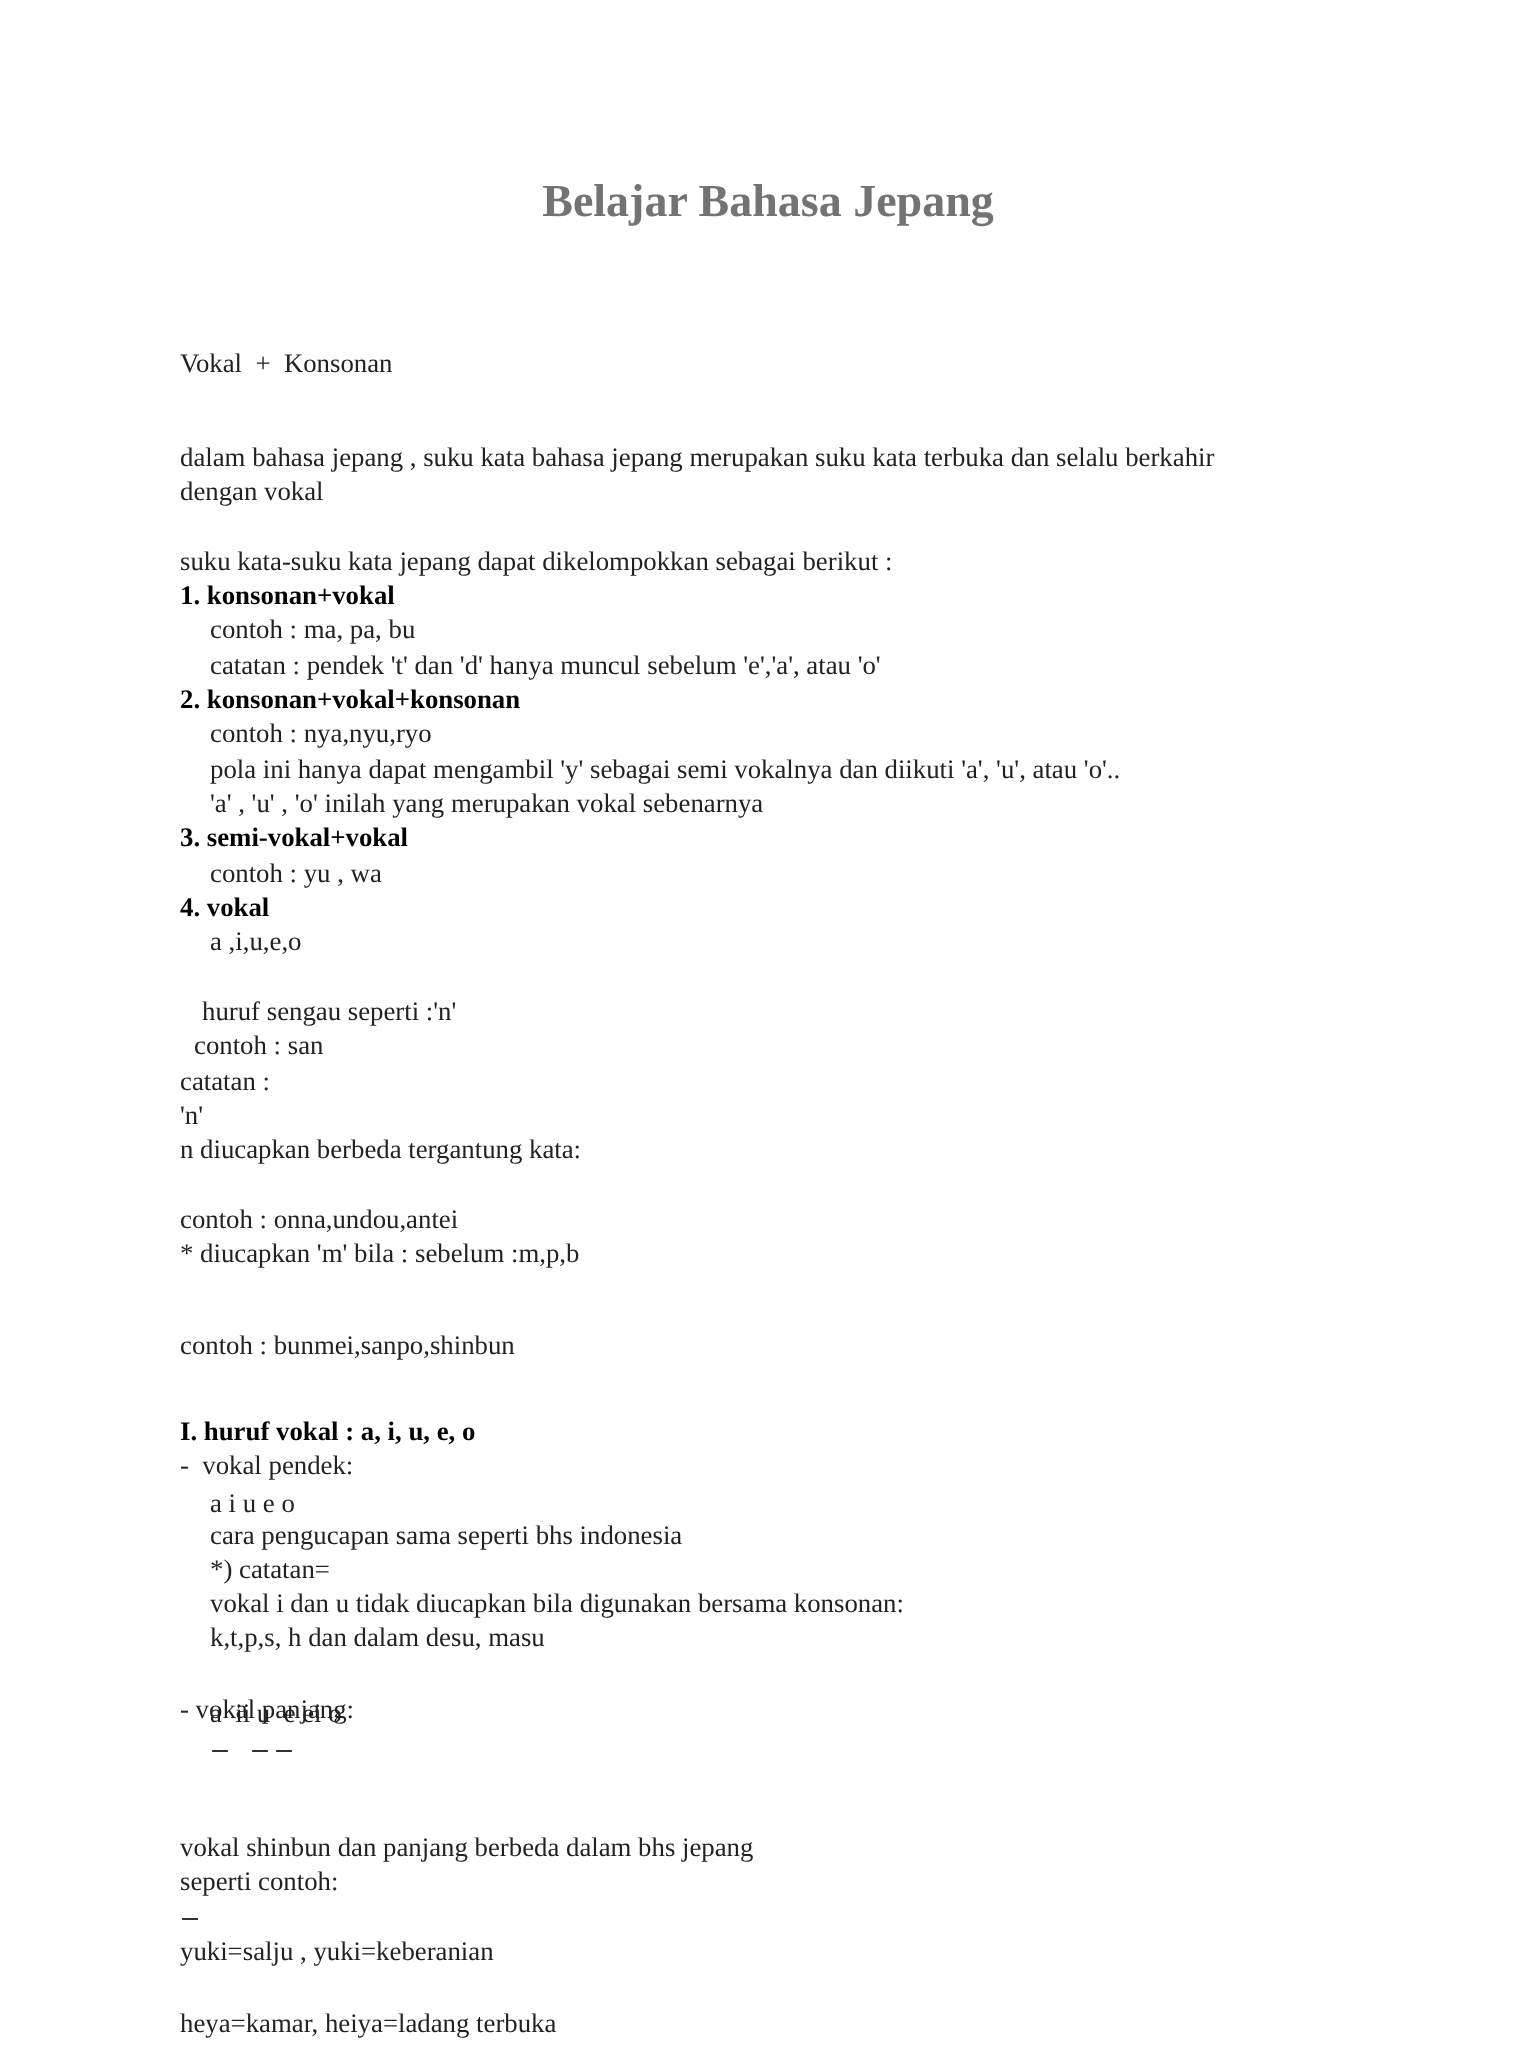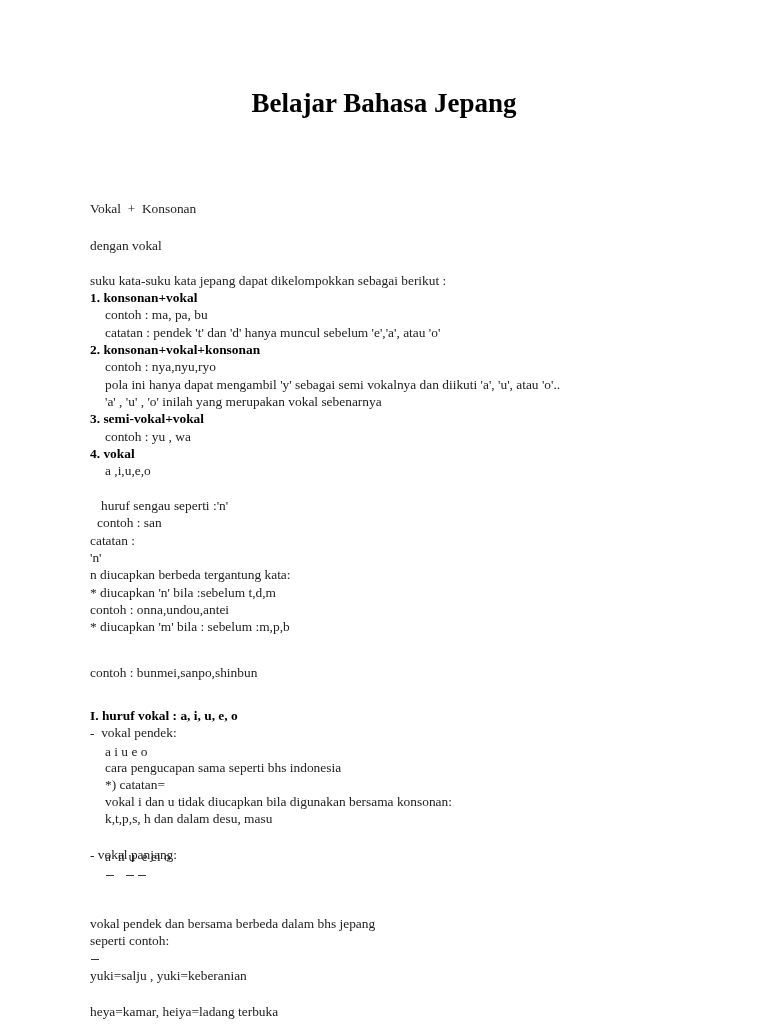--- a/index.html
+++ b/index.html
@@ -4,42 +4,43 @@
 <style>
   html, body { margin: 0; padding: 0; background: #ffffff; }
   body {
     width: 768px; height: 1024px; overflow: hidden; position: relative;
     font-family: "Liberation Serif", "DejaVu Serif", serif;
     color: #1a1a1a;
   }
   .page { position: absolute; left: 0; top: 0; width: 768px; height: 1024px; }
   .title {
     position: absolute; top: 88px; left: 0; width: 768px; text-align: center;
-    font-size: 27px; font-weight: bold; color: #000000;
+    font-size: 23px; font-weight: bold; color: #737373;
   }
   .line {
     position: absolute; left: 90px; font-size: 13.4px; line-height: 17px;
     white-space: pre; color: #222;
   }
   .b { font-weight: bold; color: #000; }
   .i1 { left: 105px; }
   .i2 { left: 101px; }
   .i3 { left: 97px; }
   .bar {
     position: absolute; height: 1px; background: #333;
   }
 </style>
 </head>
 <body>
 
 <div class="page">
   <div class="title">Belajar Bahasa Jepang</div>
 
-  <div class="line" style="top:200px">Vokal  +  Konsonan</div>
+  <div class="line" style="top:173px">Vokal  +  Konsonan</div>
 
+  <div class="line" style="top:220px">dalam bahasa jepang , suku kata bahasa jepang merupakan suku kata terbuka dan selalu berkahir</div>
   <div class="line" style="top:237px">dengan vokal</div>
 
   <div class="line" style="top:272px">suku kata-suku kata jepang dapat dikelompokkan sebagai berikut :</div>
 
   <div class="line b" style="top:289px">1. konsonan+vokal</div>
   <div class="line i1" style="top:306px">contoh : ma, pa, bu</div>
   <div class="line i1" style="top:324px">catatan : pendek 't' dan 'd' hanya muncul sebelum 'e','a', atau 'o'</div>
 
   <div class="line b" style="top:341px">2. konsonan+vokal+konsonan</div>
   <div class="line i1" style="top:358px">contoh : nya,nyu,ryo</div>
@@ -51,39 +52,38 @@
 
   <div class="line b" style="top:445px">4. vokal</div>
   <div class="line i1" style="top:462px">a ,i,u,e,o</div>
 
   <div class="line i2" style="top:497px">huruf sengau seperti :'n'</div>
   <div class="line i3" style="top:514px">contoh : san</div>
 
   <div class="line" style="top:532px">catatan :</div>
   <div class="line" style="top:549px">'n'</div>
   <div class="line" style="top:566px">n diucapkan berbeda tergantung kata:</div>
-  <div class="line" style="top:584px">* diucapkan 'n' bila :sebelum t,d,m</div>
   <div class="line" style="top:601px">contoh : onna,undou,antei</div>
   <div class="line" style="top:618px">* diucapkan 'm' bila : sebelum :m,p,b</div>
   <div class="line" style="top:664px">contoh : bunmei,sanpo,shinbun</div>
 
 
   <div class="line b" style="top:707px">I. huruf vokal : a, i, u, e, o</div>
   <div class="line" style="top:724px">-  vokal pendek:</div>
   <div class="line i1" style="top:743px">a i u e o</div>
   <div class="line i1" style="top:759px">cara pengucapan sama seperti bhs indonesia</div>
   <div class="line i1" style="top:776px">*) catatan=</div>
   <div class="line i1" style="top:793px">vokal i dan u tidak diucapkan bila digunakan bersama konsonan:</div>
   <div class="line i1" style="top:810px">k,t,p,s, h dan dalam desu, masu</div>
 
   <div class="line" style="top:846px">- vokal panjang:</div>
   <div class="bar" style="top:875px; left:106px; width:8px"></div>
   <div class="bar" style="top:875px; left:126px; width:8px"></div>
   <div class="bar" style="top:875px; left:138px; width:8px"></div>
   <div class="line i1" style="top:848px">a  ii u  e ei o</div>
 
-  <div class="line" style="top:915px">vokal pendek dan bersama berbeda dalam bhs jepang</div>
+  <div class="line" style="top:915px">vokal shinbun dan panjang berbeda dalam bhs jepang</div>
   <div class="line" style="top:932px">seperti contoh:</div>
 
   <div class="bar" style="top:959px; left:91px; width:8px"></div>
   <div class="line" style="top:967px">yuki=salju , yuki=keberanian</div>
   <div class="line" style="top:1003px">heya=kamar, heiya=ladang terbuka</div>
 </div>
 
 </body></html>

